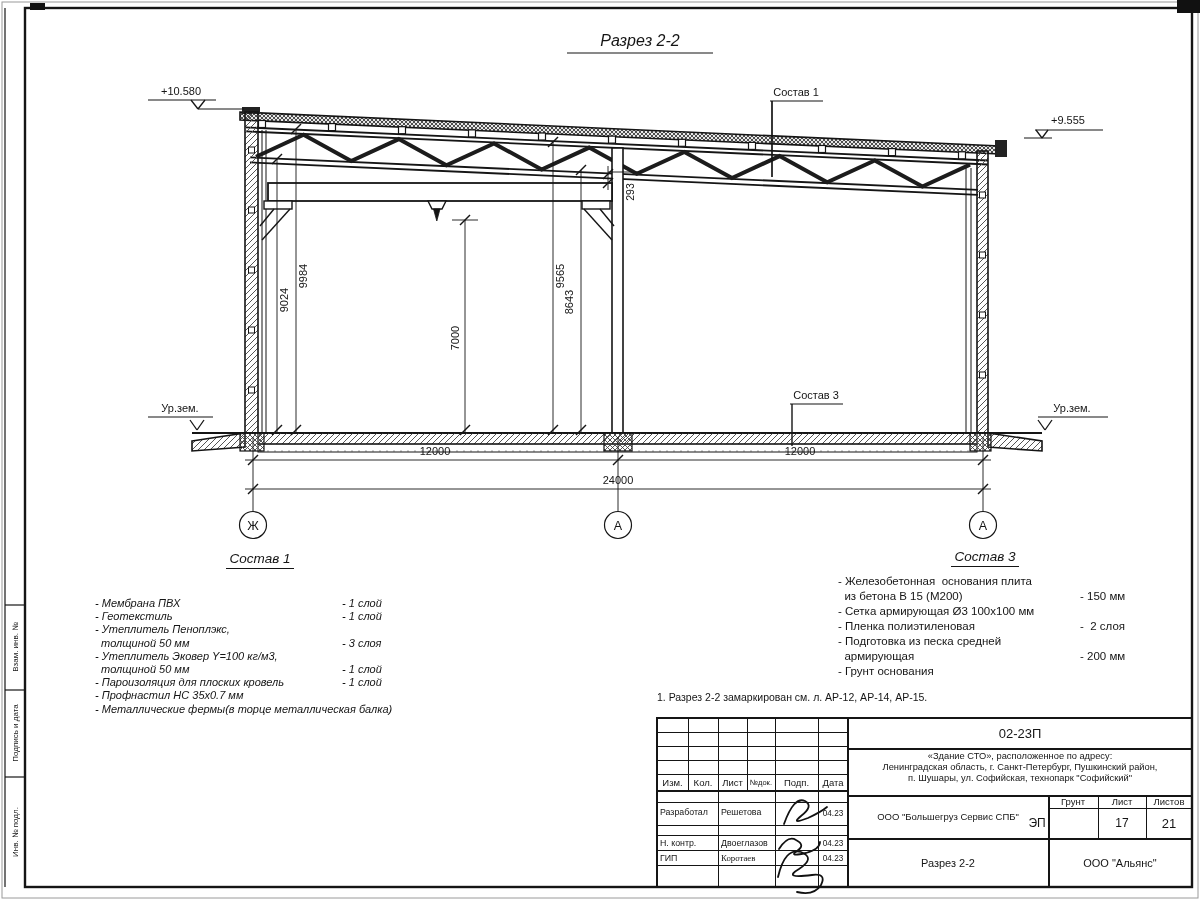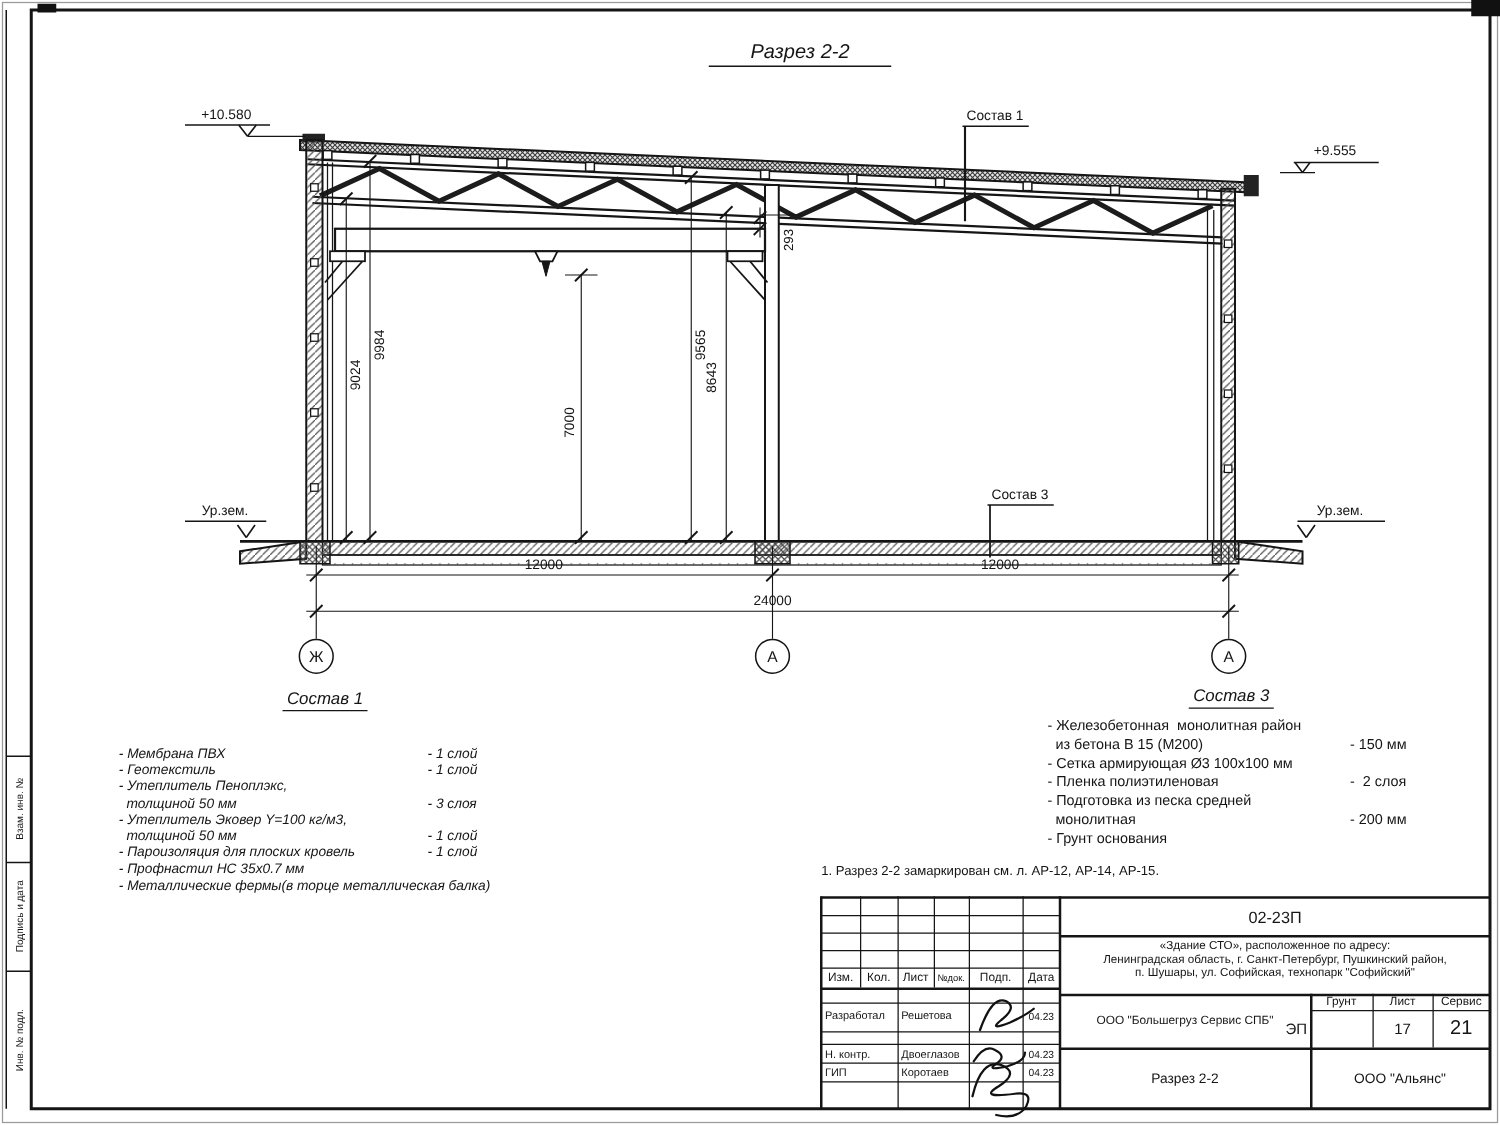--- a/index.html
+++ b/index.html
@@ -257,26 +257,26 @@
     <li><span>  толщиной 50 мм</span><span class="val">- 3 слоя</span></li>
     <li><span>- Утеплитель Эковер Y=100 кг/м3,</span><span class="val"></span></li>
     <li><span>  толщиной 50 мм</span><span class="val">- 1 слой</span></li>
     <li><span>- Пароизоляция для плоских кровель</span><span class="val">- 1 слой</span></li>
     <li><span>- Профнастил НС 35х0.7 мм</span><span class="val"></span></li>
     <li><span>- Металлические фермы(в торце металлическая балка)</span><span class="val"></span></li>
   </ul>
 
   <div class="sostav-title" style="left:835px;top:549px;width:300px;"><span>Состав 3</span></div>
   <ul class="sostav-list s3" style="left:838px;top:575px;width:300px;">
-    <li><span>- Железобетонная  монолитная район</span><span class="val"></span></li>
+    <li><span>- Железобетонная  основания плита</span><span class="val"></span></li>
     <li><span>  из бетона В 15 (М200)</span><span class="val">- 150 мм</span></li>
     <li><span>- Сетка армирующая Ø3 100х100 мм</span><span class="val"></span></li>
     <li><span>- Пленка полиэтиленовая</span><span class="val">-  2 слоя</span></li>
     <li><span>- Подготовка из песка средней</span><span class="val"></span></li>
-    <li><span>  монолитная</span><span class="val">- 200 мм</span></li>
+    <li><span>  армирующая</span><span class="val">- 200 мм</span></li>
     <li><span>- Грунт основания</span><span class="val"></span></li>
   </ul>
 
   <div id="note" style="left:657px;top:691px;">1. Разрез 2-2 замаркирован см. л. АР-12, АР-14, АР-15.</div>
 
   <div>
 
     <div class="hl2" style="left:657px;top:717px;width:535px;"></div>
     <div class="hl" style="left:657px;top:732px;width:191px;"></div>
     <div class="hl" style="left:657px;top:746px;width:191px;"></div>
@@ -311,32 +311,32 @@
     <div class="tc tb" style="left:775px;top:774px;width:43px;height:16px;">Подп.</div>
     <div class="tc tb" style="left:818px;top:774px;width:30px;height:16px;">Дата</div>
 
     <div class="tl" style="left:660px;top:804px;width:58px;height:16px;font-size:8.8px;">Разработал</div>
     <div class="tl" style="left:721px;top:804px;width:54px;height:16px;font-size:8.8px;">Решетова</div>
     <div class="tc" style="left:818px;top:806px;width:30px;height:14px;font-size:8.2px;">04.23</div>
     <div class="tl" style="left:660px;top:836px;width:58px;height:14px;font-size:8.8px;">Н. контр.</div>
     <div class="tl" style="left:721px;top:836px;width:54px;height:14px;font-size:8.8px;">Двоеглазов</div>
     <div class="tc" style="left:818px;top:836px;width:30px;height:14px;font-size:8.2px;">04.23</div>
     <div class="tl" style="left:660px;top:851px;width:58px;height:14px;font-size:8.8px;">ГИП</div>
-    <div class="tl" style="left:721px;top:851px;width:54px;height:14px;font-size:8.8px;">Коротаев</div>
+    <div class="tl" style="left:721px;top:851px;width:54px;height:14px;font-size:8.8px;font-family:Liberation Serif, serif;">Коротаев</div>
     <div class="tc" style="left:818px;top:851px;width:30px;height:14px;font-size:8.2px;">04.23</div>
 
     <div class="tc" style="left:848px;top:718px;width:344px;height:30px;font-size:13px;">02-23П</div>
     <div class="abs" style="left:848px;top:751px;width:344px;text-align:center;font-size:9.3px;line-height:11px;">
       <div>«Здание СТО», расположенное по адресу:</div>
       <div>Ленинградская область, г. Санкт-Петербург, Пушкинский район,</div>
       <div>п. Шушары, ул. Софийская, технопарк "Софийский"</div>
     </div>
     <div class="tc" style="left:848px;top:795px;width:200px;height:43px;font-size:9.5px;">ООО "Большегруз Сервис СПБ"</div>
     <div class="tc" style="left:848px;top:838px;width:200px;height:49px;font-size:11px;">Разрез 2-2</div>
     <div class="tc tb" style="left:1048px;top:795px;width:50px;height:13px;">Грунт</div>
     <div class="tc tb" style="left:1098px;top:795px;width:48px;height:13px;">Лист</div>
-    <div class="tc tb" style="left:1146px;top:795px;width:46px;height:13px;">Сервис</div>
+    <div class="tc tb" style="left:1146px;top:795px;width:46px;height:13px;">Листов</div>
     <div class="tc" style="left:1012px;top:808px;width:50px;height:30px;font-size:12px;">ЭП</div>
     <div class="tc" style="left:1098px;top:808px;width:48px;height:30px;font-size:12px;">17</div>
-    <div class="tc" style="left:1146px;top:808px;width:46px;height:30px;font-size:16px;">21</div>
+    <div class="tc" style="left:1146px;top:808px;width:46px;height:30px;font-size:13px;">21</div>
     <div class="tc" style="left:1048px;top:838px;width:144px;height:49px;font-size:11px;">ООО "Альянс"</div>
   </div>
 </div>
 
 </body></html>

